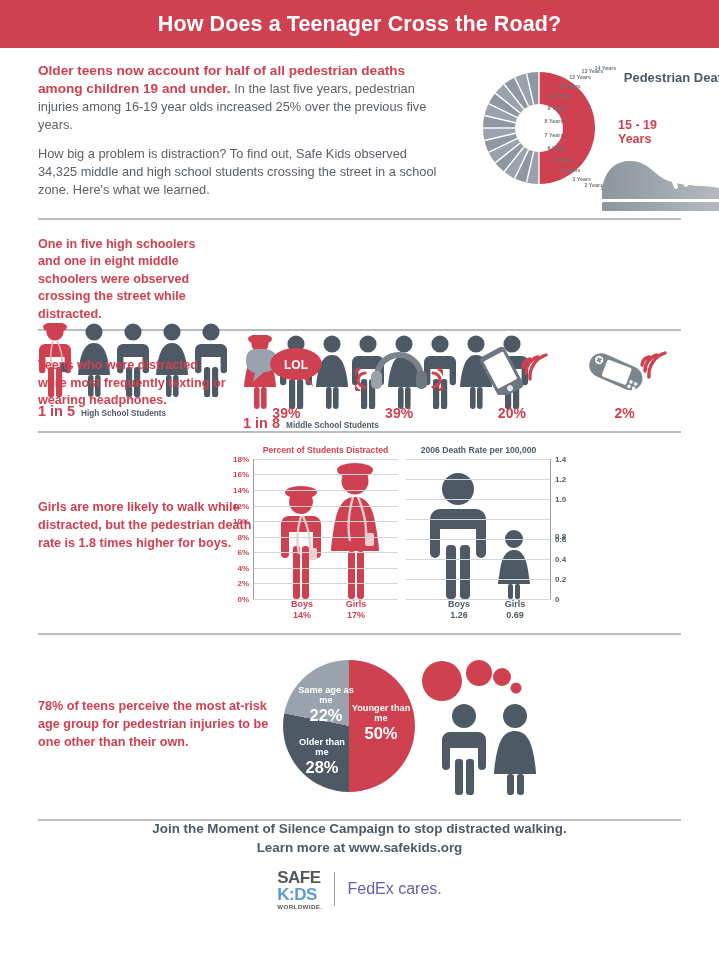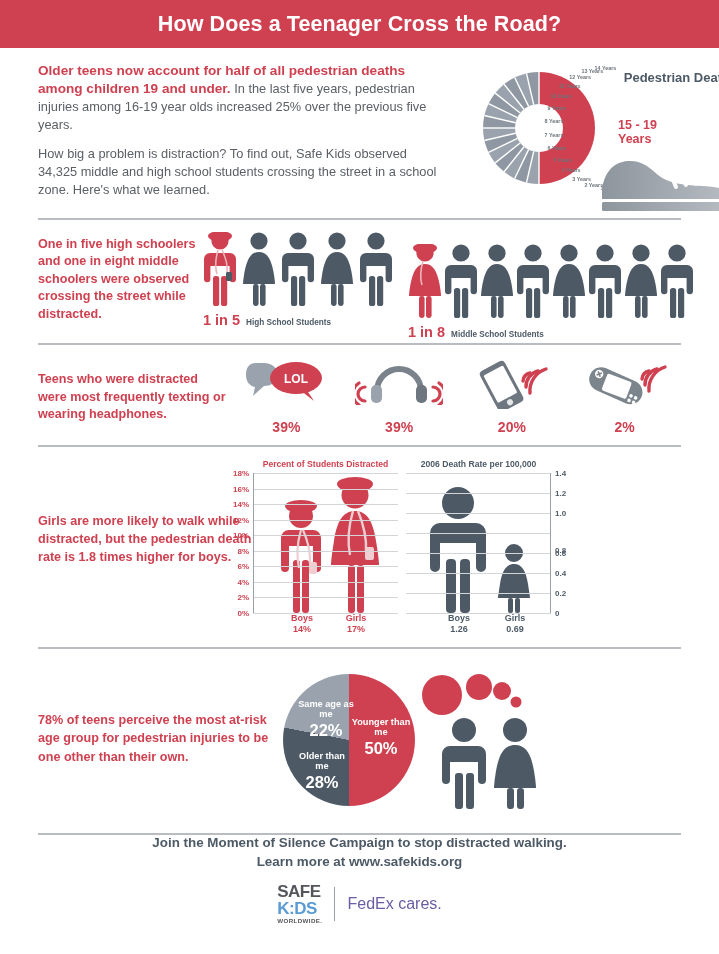--- a/index.html
+++ b/index.html
@@ -56,21 +56,21 @@
     position:absolute; left: 175px; top: 56px; color:#cf4150;
     font-weight:bold; font-size: 12.5px;
   }
   .age-label {
     position: absolute; font-size: 5.4px; font-weight: bold; color:#6d747b;
     white-space: nowrap;
   }
   .shoe { position:absolute; left: 155px; top: 90px; }
 
   
-  .people-section { display:flex; padding: 12px 38px 6px 38px; }
+  .people-section { display:flex; padding: 12px 38px 6px 38px; flex-direction: column; }
   .people-copy { width: 165px; color:#cf4150; font-weight:bold; font-size:12.6px; line-height:1.38; padding-top: 4px;}
   .people-groups { flex:1; position:relative; }
   .people-row { display:flex; align-items:flex-end; }
   .group { position: absolute; }
   .group-hs { left: 0px; top: 0px; }
   .group-ms { left: 205px; top: 12px; }
   .caption { display:flex; align-items:baseline; gap:6px; margin-top: 2px; }
   .caption .big { color:#cf4150; font-weight:bold; font-size:14.5px; }
   .caption .small { color:#4d5a66; font-weight:bold; font-size:8.2px; }
 

